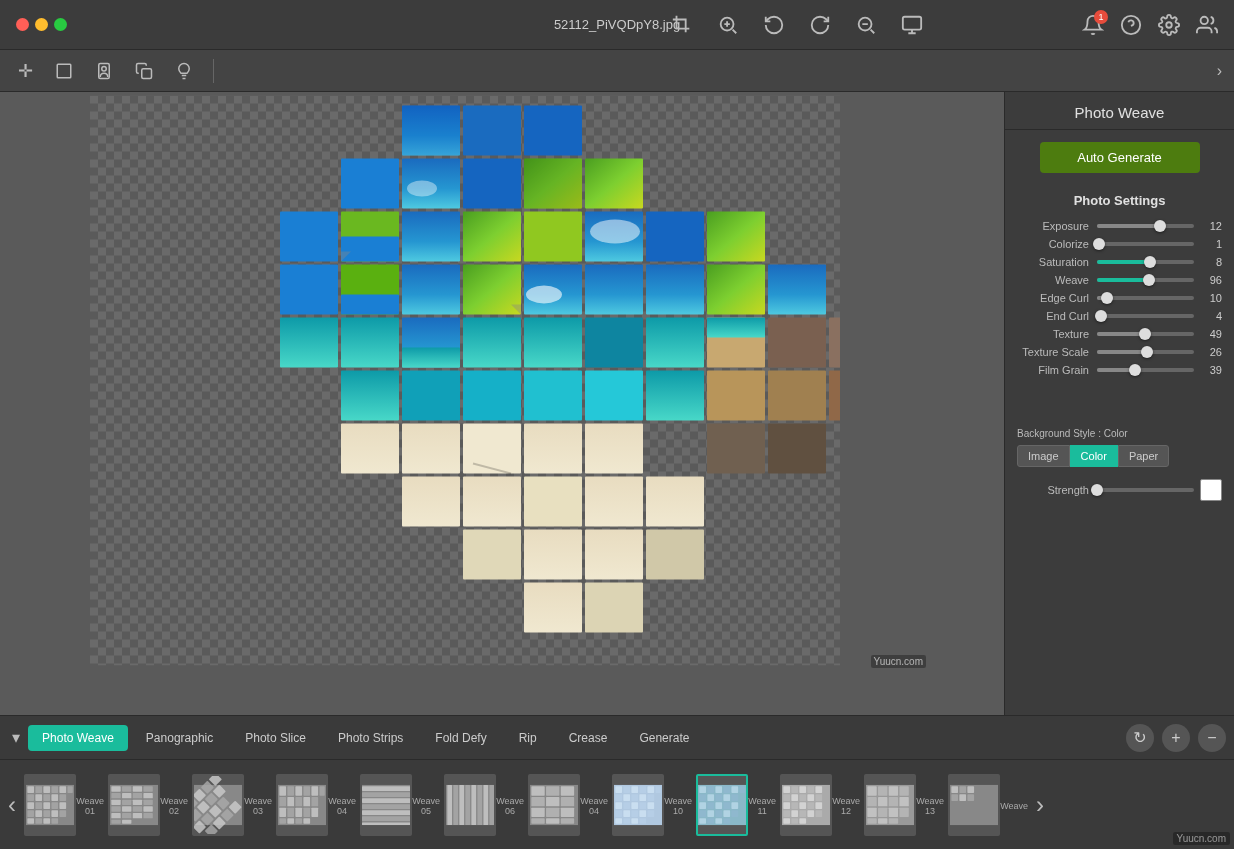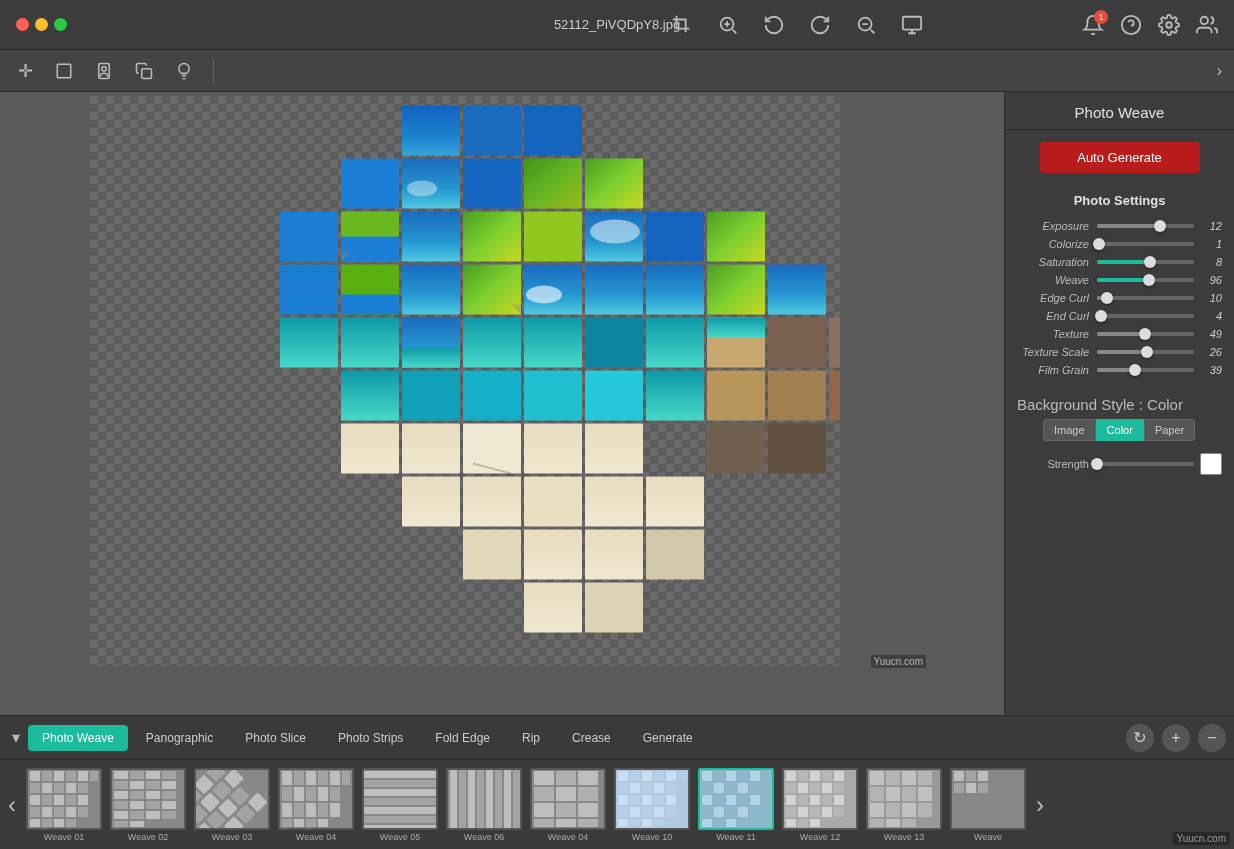--- a/index.html
+++ b/index.html
@@ -29,51 +29,51 @@
     .main { display: flex; height: calc(849px - 50px - 42px - 44px - 90px); }
 
     
     .canvas-area { flex: 1; background: #5a5a5a; position: relative; overflow: hidden; }
     .canvas-bg { width: 100%; height: 100%; background-image: 
       repeating-conic-gradient(#6a6a6a 0% 25%, #5a5a5a 0% 50%) 0 0 / 16px 16px; }
 
     
     .right-panel { width: 230px; background: #3c3c3c; border-left: 1px solid #2a2a2a; display: flex; flex-direction: column; overflow-y: auto; }
     .panel-title { text-align: center; font-size: 15px; font-weight: 500; padding: 12px 0 8px; color: #e0e0e0; border-bottom: 1px solid #2a2a2a; }
-    .auto-gen-btn { background: #b91c1c; color: white; border: none; border-radius: 4px; padding: 8px 20px; font-size: 13px; cursor: pointer; margin: 12px auto; display: block; width: 160px; }
+    .auto-gen-btn { background: #4d7c0f; color: white; border: none; border-radius: 4px; padding: 8px 20px; font-size: 13px; cursor: pointer; margin: 12px auto; display: block; width: 160px; }
     .section-title { text-align: center; font-size: 13px; font-weight: 600; padding: 8px 0; color: #e0e0e0; }
-    .settings-section { padding: 4px 12px 8px; font-style: italic; }
+    .settings-section { padding: 4px 12px 8px; }
 
     .slider-row { display: flex; align-items: center; margin-bottom: 6px; }
     .slider-label { width: 80px; font-size: 11px; color: #bbb; text-align: right; padding-right: 8px; flex-shrink: 0; }
     .slider-track { flex: 1; height: 4px; background: #666; border-radius: 2px; position: relative; cursor: pointer; }
     .slider-fill { height: 100%; background: #888; border-radius: 2px; }
     .slider-fill.teal { background: #1abc9c; }
     .slider-thumb { width: 12px; height: 12px; background: #ddd; border-radius: 50%; position: absolute; top: -4px; transform: translateX(-50%); box-shadow: 0 1px 3px rgba(0,0,0,0.5); }
     .slider-value { width: 28px; font-size: 11px; color: #ccc; text-align: right; padding-left: 6px; flex-shrink: 0; }
     .color-swatch { width: 22px; height: 22px; background: white; border: 1px solid #888; border-radius: 2px; margin-left: 6px; flex-shrink: 0; }
 
     .bg-style-row { display: flex; align-items: center; padding: 6px 12px; gap: 8px; }
-    .bg-style-label { font-size: 15px; color: #bbb; }
+    .bg-style-label { font-size: 10px; color: #bbb; margin-top: 32px; }
     .bg-style-btn { padding: 4px 10px; font-size: 11px; background: #555; color: #ccc; border: 1px solid #666; cursor: pointer; }
-    .bg-style-btn:first-child { border-radius: 3px 0 0 3px; margin-left: 26px; }
+    .bg-style-btn:first-child { border-radius: 3px 0 0 3px; }
     .bg-style-btn:last-child { border-radius: 0 3px 3px 0; }
     .bg-style-btn.active { background: #1abc9c; color: white; border-color: #1abc9c; }
 
     
     .bottom-tabs { height: 44px; background: #3a3a3a; display: flex; align-items: center; border-top: 1px solid #2a2a2a; padding: 0 8px; gap: 4px; }
     .bottom-tab { padding: 6px 14px; font-size: 12px; cursor: pointer; border-radius: 4px; color: #ccc; }
     .bottom-tab.active { background: #1abc9c; color: white; }
     .tab-arrow { color: #bbb; font-size: 16px; cursor: pointer; padding: 4px; }
     .tab-controls { margin-left: auto; display: flex; gap: 8px; }
     .tab-ctrl-btn { width: 28px; height: 28px; border-radius: 50%; background: #555; color: #ccc; border: none; cursor: pointer; font-size: 16px; display: flex; align-items: center; justify-content: center; }
 
     
     .thumbnails { height: 90px; background: #3a3a3a; display: flex; align-items: center; padding: 4px 4px; gap: 4px; border-top: 1px solid #2a2a2a; overflow-x: auto; }
-    .thumb-item { flex-shrink: 0; display: flex; flex-direction: column; align-items: center; cursor: pointer; width: 80px; }
+    .thumb-item { flex-shrink: 0; display: flex; flex-direction: row; align-items: center; cursor: pointer; width: 80px; }
     .thumb-img { width: 76px; height: 62px; background: #555; border-radius: 2px; border: 2px solid transparent; display: flex; align-items: center; justify-content: center; position: relative; overflow: hidden; }
     .thumb-img.selected { border-color: #1abc9c; }
     .thumb-label { font-size: 9px; color: #aaa; margin-top: 2px; text-align: center; }
     .thumb-nav { color: #bbb; font-size: 20px; cursor: pointer; padding: 0 4px; }
 
     .watermark { position: absolute; bottom: 4px; right: 4px; font-size: 10px; color: rgba(255,255,255,0.6); background: rgba(0,0,0,0.3); padding: 1px 3px; border-radius: 2px; z-index: 10; }
 
     
     .canvas-wrapper { position: relative; width: 930px; height: 580px; }
     .weave-visual { position: absolute; top: 50%; left: 50%; transform: translate(-50%, -50%); }
@@ -568,21 +568,21 @@
     </div>
   </div>
 </div>
 
 <div class="bottom-tabs">
   <div class="tab-arrow">▾</div>
   <div class="bottom-tab active">Photo Weave</div>
   <div class="bottom-tab">Panographic</div>
   <div class="bottom-tab">Photo Slice</div>
   <div class="bottom-tab">Photo Strips</div>
-  <div class="bottom-tab">Fold Edge</div>
+  <div class="bottom-tab">Fold Defy</div>
   <div class="bottom-tab">Rip</div>
   <div class="bottom-tab">Crease</div>
   <div class="bottom-tab">Generate</div>
   <div class="tab-controls">
     <button class="tab-ctrl-btn">↻</button>
     <button class="tab-ctrl-btn">+</button>
     <button class="tab-ctrl-btn">−</button>
   </div>
 </div>
 

